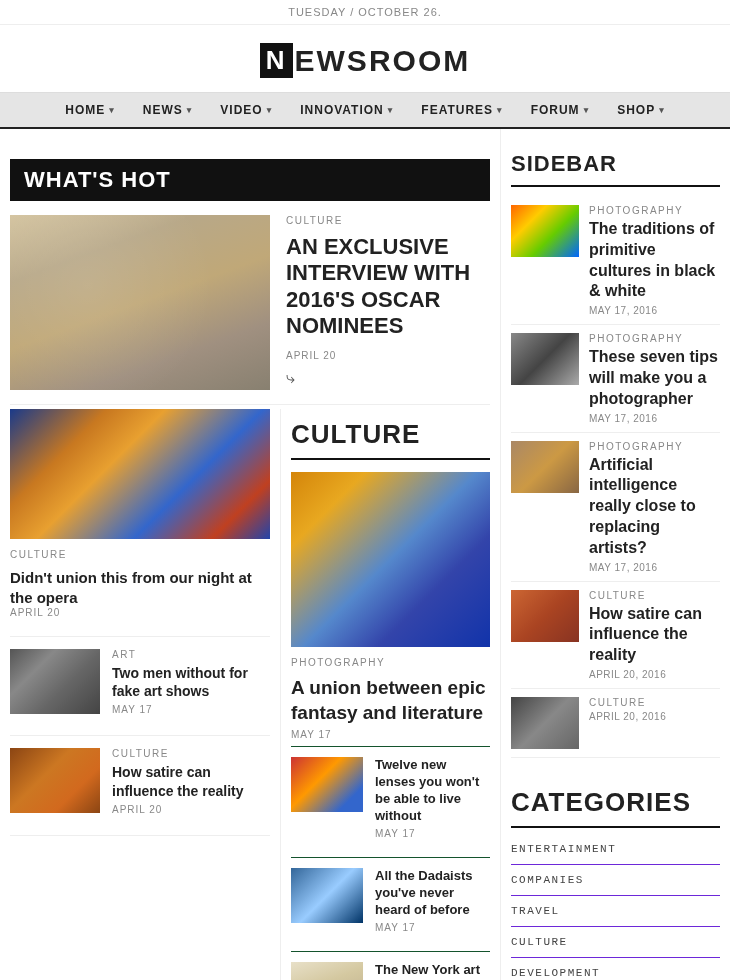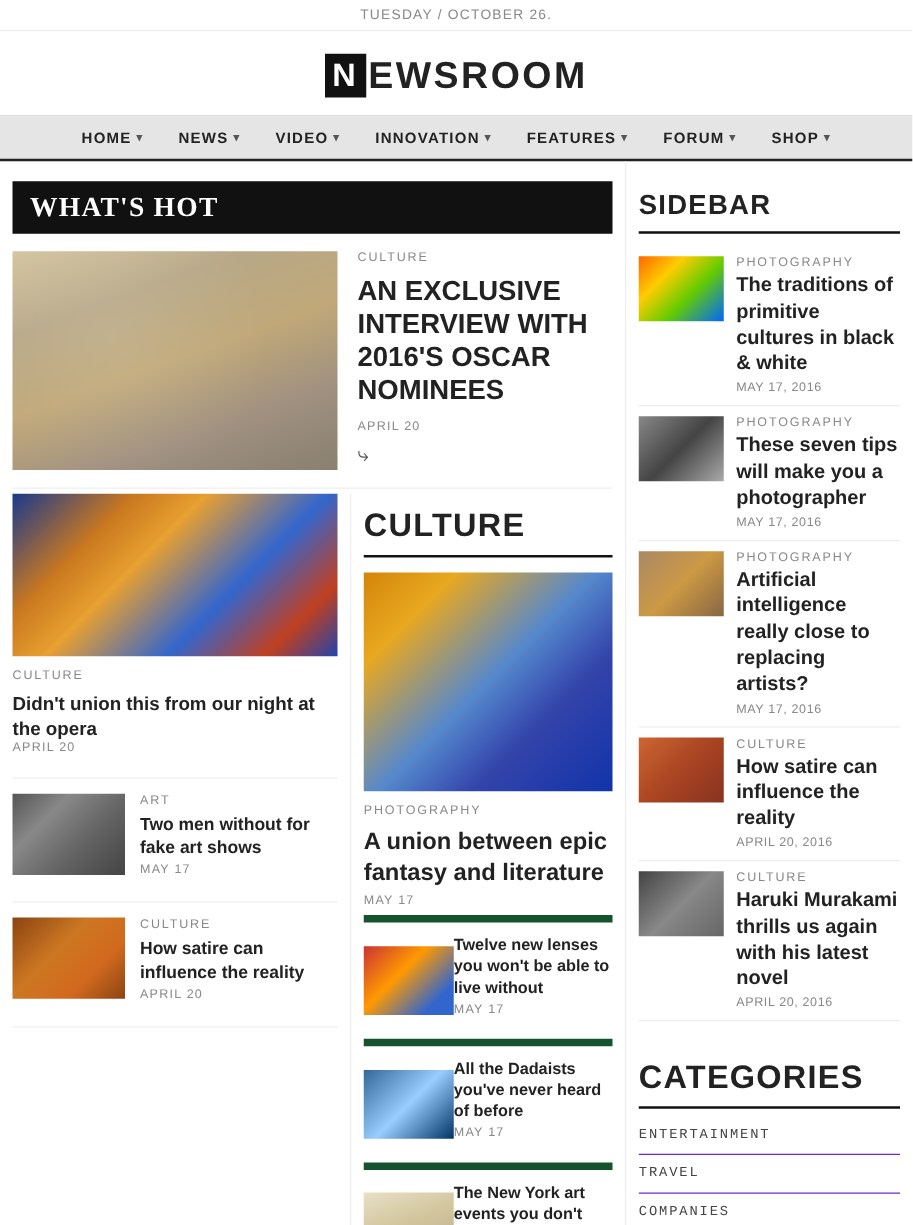--- a/index.html
+++ b/index.html
@@ -17,21 +17,21 @@
     .main-nav { display: flex; justify-content: center; align-items: center; padding: 10px 16px; border-bottom: 2px solid #222; background: #e5e5e5; }
     .nav-item { display: inline-flex; align-items: center; padding: 0 14px; font-size: 12px; font-family: Arial, sans-serif; font-weight: 600; letter-spacing: 1px; text-transform: uppercase; color: #222; cursor: pointer; }
     .nav-item .chevron { font-size: 9px; margin-left: 4px; color: #555; }
 
     
     .page-body { display: flex; gap: 0; padding: 0 10px; margin-top: 0; }
     .main-content { flex: 1; padding: 0 10px 0 0; }
     .sidebar { width: 220px; flex-shrink: 0; padding-left: 10px; border-left: 1px solid #eee; }
 
     
-    .section-title-bar { background: #111; color: #fff; font-size: 22px; font-weight: 700; font-family: Liberation Serif, serif; letter-spacing: 1px; padding: 8px 14px; margin: 16px 0 0; text-transform: uppercase; }
+    .section-title-bar { background: #111; color: #fff; font-size: 22px; font-weight: 700; font-family: Liberation Sans, sans-serif; letter-spacing: 1px; padding: 8px 14px; margin: 30px 0 0; text-transform: uppercase; }
     .whats-hot-feature { display: flex; gap: 16px; padding: 14px 0 14px; border-bottom: 1px solid #eee; }
     .whats-hot-img-placeholder { width: 260px; height: 175px; background: linear-gradient(135deg, #c8b89a 0%, #a09080 50%, #888 100%); display: flex; align-items: center; justify-content: center; }
     .whats-hot-text { flex: 1; }
     .article-category { font-size: 10px; letter-spacing: 1.5px; text-transform: uppercase; color: #888; font-family: Arial, sans-serif; margin-bottom: 8px; }
     .whats-hot-title { font-size: 22px; font-weight: 700; line-height: 1.2; text-transform: uppercase; font-family: Arial, sans-serif; margin-bottom: 10px; }
     .article-date { font-size: 10px; color: #888; font-family: Arial, sans-serif; letter-spacing: 1px; text-transform: uppercase; margin-bottom: 8px; }
     .share-icon { font-size: 16px; color: #555; cursor: pointer; }
 
     
     .small-articles { display: flex; flex-direction: column; gap: 0; }
@@ -45,21 +45,21 @@
     .horiz-article { display: flex; gap: 12px; padding: 12px 0; border-bottom: 1px solid #eee; align-items: flex-start; }
     .horiz-article-img { width: 90px; height: 65px; flex-shrink: 0; background: #bbb; overflow: hidden; }
     .horiz-article-img-crowd { background: linear-gradient(135deg, #888 0%, #555 100%); }
     .horiz-article-img-pottery { background: linear-gradient(135deg, #8B4513 0%, #D2691E 50%, #8B4513 100%); }
     .horiz-article-text .article-category { margin-bottom: 4px; }
     .horiz-article-title { font-size: 14px; font-weight: 700; font-family: Arial, sans-serif; line-height: 1.3; margin-bottom: 4px; }
     .culture-main-img { width: 100%; height: 175px; background: linear-gradient(135deg, #d4850a 0%, #e8a820 30%, #5588cc 60%, #3344aa 100%); margin-bottom: 10px; }
     .culture-main-title { font-size: 19px; font-weight: 700; font-family: Arial, sans-serif; line-height: 1.3; margin-bottom: 4px; }
 
     
-    .culture-small { display: flex; padding: 10px 0; border-top: 6px solid #14532d; align-items: center; }
+    .culture-small { display: flex; gap: 12px; padding: 10px 0; border-top: 1px solid #14532d; align-items: flex-start; }
     .culture-small-img { width: 72px; height: 55px; flex-shrink: 0; }
     .culture-small-img-1 { background: linear-gradient(135deg, #cc3333 0%, #ff9900 40%, #3366cc 80%); }
     .culture-small-img-2 { background: linear-gradient(135deg, #336699 0%, #99ccff 50%, #003366 100%); }
     .culture-small-img-3 { background: linear-gradient(160deg, #e8e0c8 0%, #d4c8a0 40%, #b8a888 100%); }
     .culture-small-title { font-size: 13px; font-weight: 700; font-family: Arial, sans-serif; line-height: 1.3; margin-bottom: 3px; }
 
     
     .middle-columns { display: flex; gap: 0; margin-top: 4px; }
     .left-col { flex: 1; padding-right: 10px; }
     .right-col { width: 210px; flex-shrink: 0; padding-left: 10px; border-left: 1px solid #eee; }
@@ -259,28 +259,27 @@
         <div class="article-category">CULTURE</div>
         <div class="sidebar-item-title">How satire can influence the reality</div>
         <div class="sidebar-item-date">APRIL 20, 2016</div>
       </div>
     </div>
 
     <div class="sidebar-item">
       <div class="sidebar-item-img sidebar-img-5"></div>
       <div class="sidebar-item-text">
         <div class="article-category">CULTURE</div>
-        <div class="sidebar-item-title">Haruki Murakami thrills us again with his latest novel</div>
         <div class="sidebar-item-date">APRIL 20, 2016</div>
       </div>
     </div>
 
     <div class="categories-title">CATEGORIES</div>
 
     <div class="category-item">ENTERTAINMENT</div>
+    <div class="category-item">COMPANIES</div>
     <div class="category-item">TRAVEL</div>
-    <div class="category-item">COMPANIES</div>
     <div class="category-item">CULTURE</div>
     <div class="category-item">DEVELOPMENT</div>
 
   </div>
 
 </div>
 
 </body></html>

